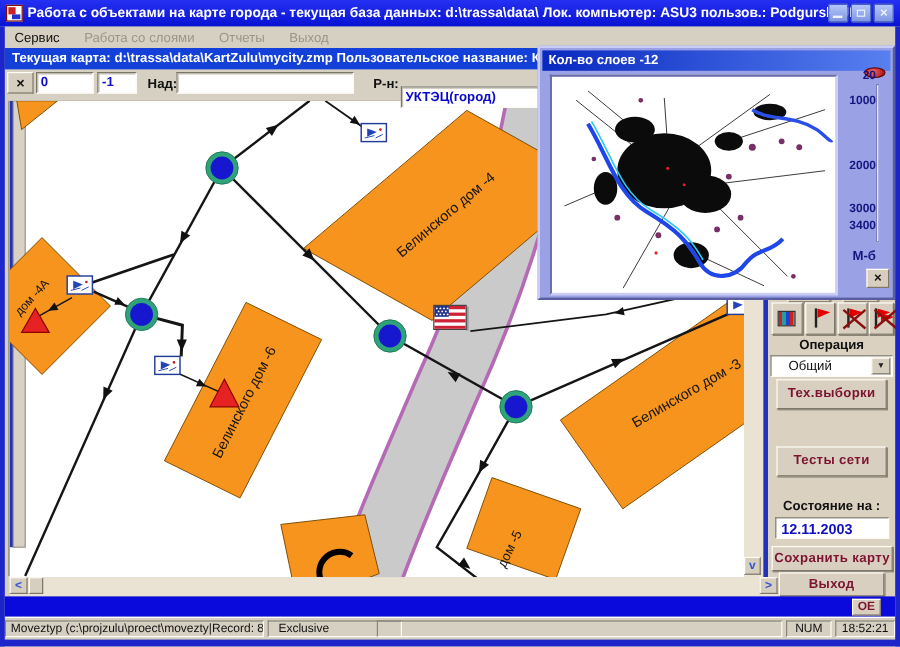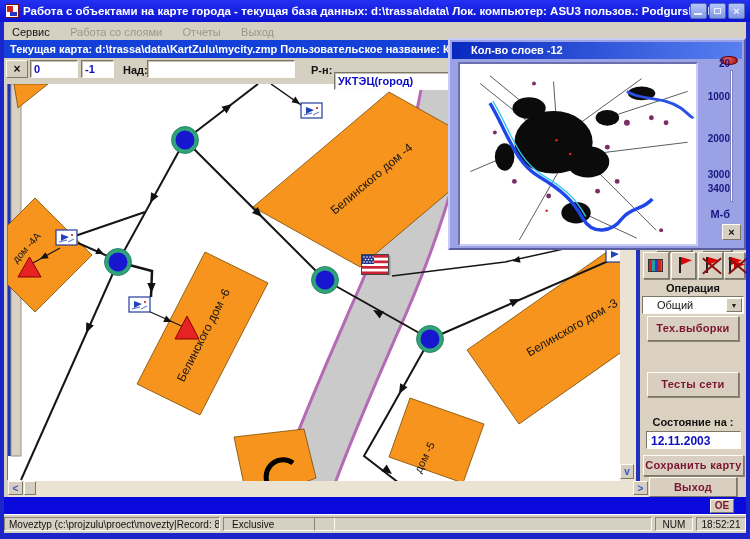--- a/index.html
+++ b/index.html
@@ -70,21 +70,21 @@
   .droparrow{position:absolute;right:1px;top:1px;width:16px;height:14px;background:#D6CEBE;
     border:1px solid;border-color:#FFFDF6 #7D7769 #7D7769 #FFFDF6;text-align:center;
     font-size:7px;line-height:14px;color:#222;}
   .datefield{position:absolute;background:#fff;border:1px solid;border-color:#7a7668 #fdfbf4 #fdfbf4 #7a7668;
     font-size:12px;font-weight:bold;color:#0F0FBF;padding:2px 4px;}
   
   .layerswin{position:absolute;left:448px;top:38px;width:298px;height:212px;background:#9AA1E4;z-index:10;
     border:2px solid;border-color:#C9CDF5 #585E9E #585E9E #C9CDF5;}
   .layerstitle{position:absolute;left:2px;top:2px;right:2px;height:17px;
     background:linear-gradient(90deg,#0828C0,#5880F0);color:#fff;font-size:11px;font-weight:bold;
-    line-height:17px;padding-left:19px;}
+    line-height:17px;padding-left:5px;}
   .thumb{position:absolute;left:8px;top:22px;width:240px;height:184px;background:#fff;
     border:2px solid;border-color:#6A6FAE #C9CDF5 #C9CDF5 #6A6FAE;}
   .tick{position:absolute;right:14px;width:40px;text-align:right;font-size:10px;font-weight:bold;color:#161680;}
   .scaletrack{position:absolute;right:11px;top:30px;width:3px;height:132px;background:#fff;border:1px solid #7A7FC0;}
   .scalehandle{position:absolute;right:6px;top:16px;width:18px;height:9px;border-radius:50%;
     background:radial-gradient(circle at 40% 35%,#F06060,#A01010);border:1px solid #600;}
   .layersx{position:absolute;right:3px;bottom:8px;width:19px;height:16px;background:#D6CEBE;
     border:1px solid;border-color:#FFFDF6 #7D7769 #7D7769 #FFFDF6;text-align:center;
     font-weight:bold;font-size:11px;line-height:14px;color:#111;}
   .mb{position:absolute;right:14px;bottom:28px;font-size:11px;font-weight:bold;color:#161680;}
@@ -372,21 +372,21 @@
         <g fill="#E02020">
           <circle cx="98" cy="78" r="1.3"></circle>
             <circle cx="112" cy="92" r="1.3"></circle>
             <circle cx="88" cy="150" r="1.3"></circle>
         </g>
       </svg>
     </div>
     <div class="scalehandle"></div>
     <div class="tick" style="top:18px;">20</div>
     <div class="scaletrack"></div>
-    <div class="tick" style="top:51px;">1000</div>
+    <div class="tick" style="top:39px;">1000</div>
     <div class="tick" style="top:93px;">2000</div>
     <div class="tick" style="top:129px;">3000</div>
     <div class="tick" style="top:143px;">3400</div>
     <div class="mb">М-б</div>
     <div class="layersx">×</div>
   </div>
 
   <div class="bluebar"></div>
   <div class="oebtn">ОЕ</div>
 

